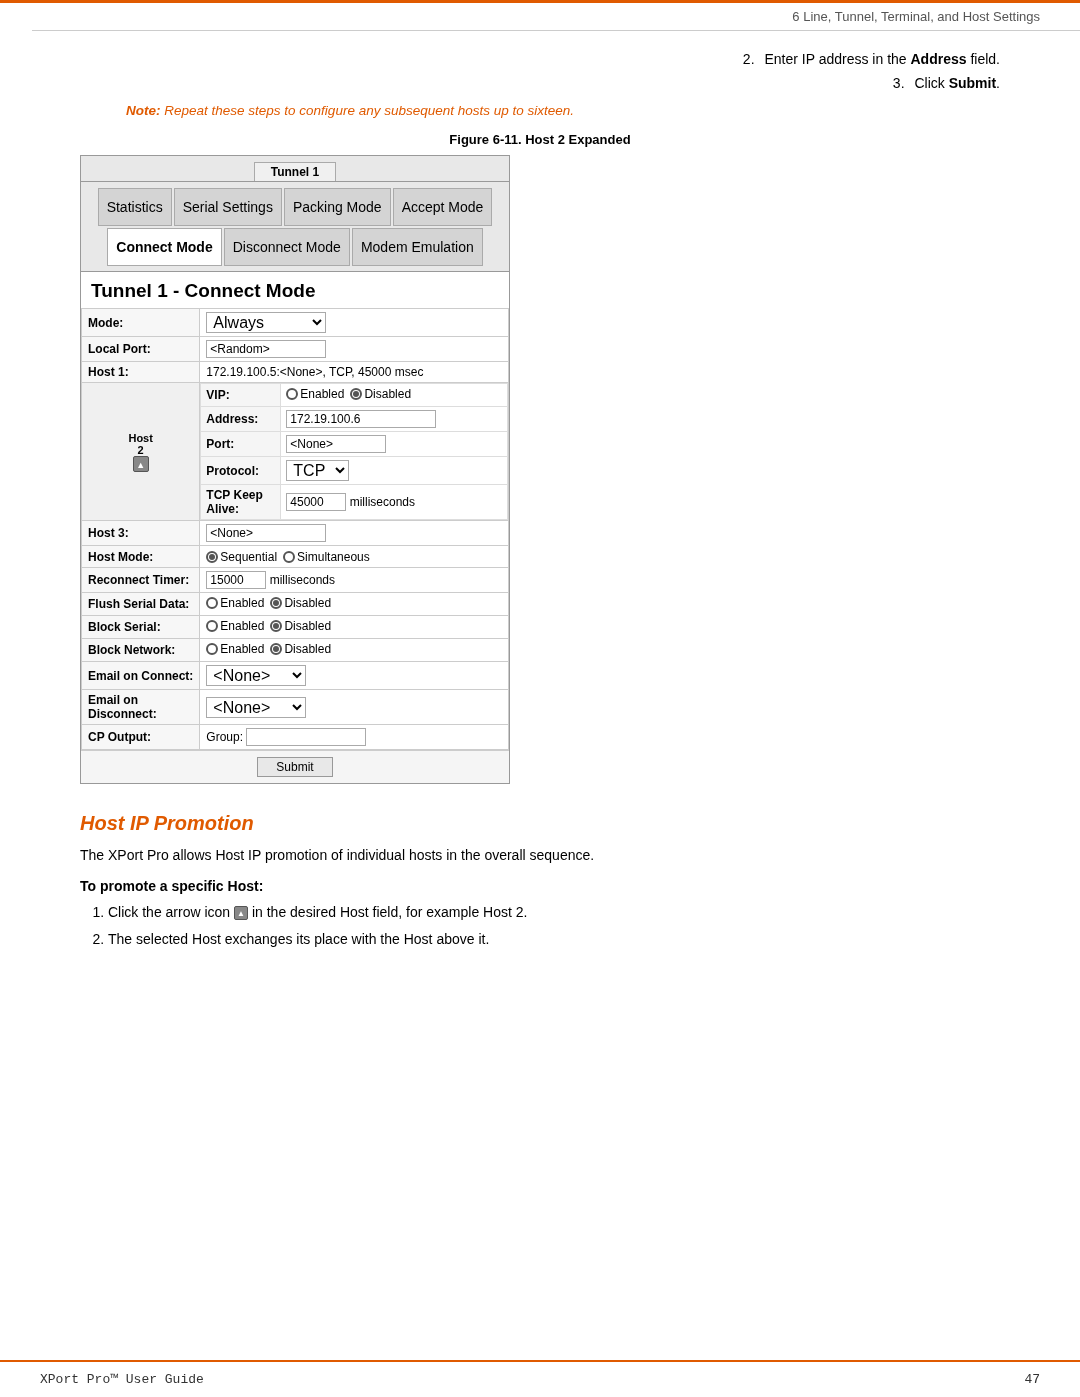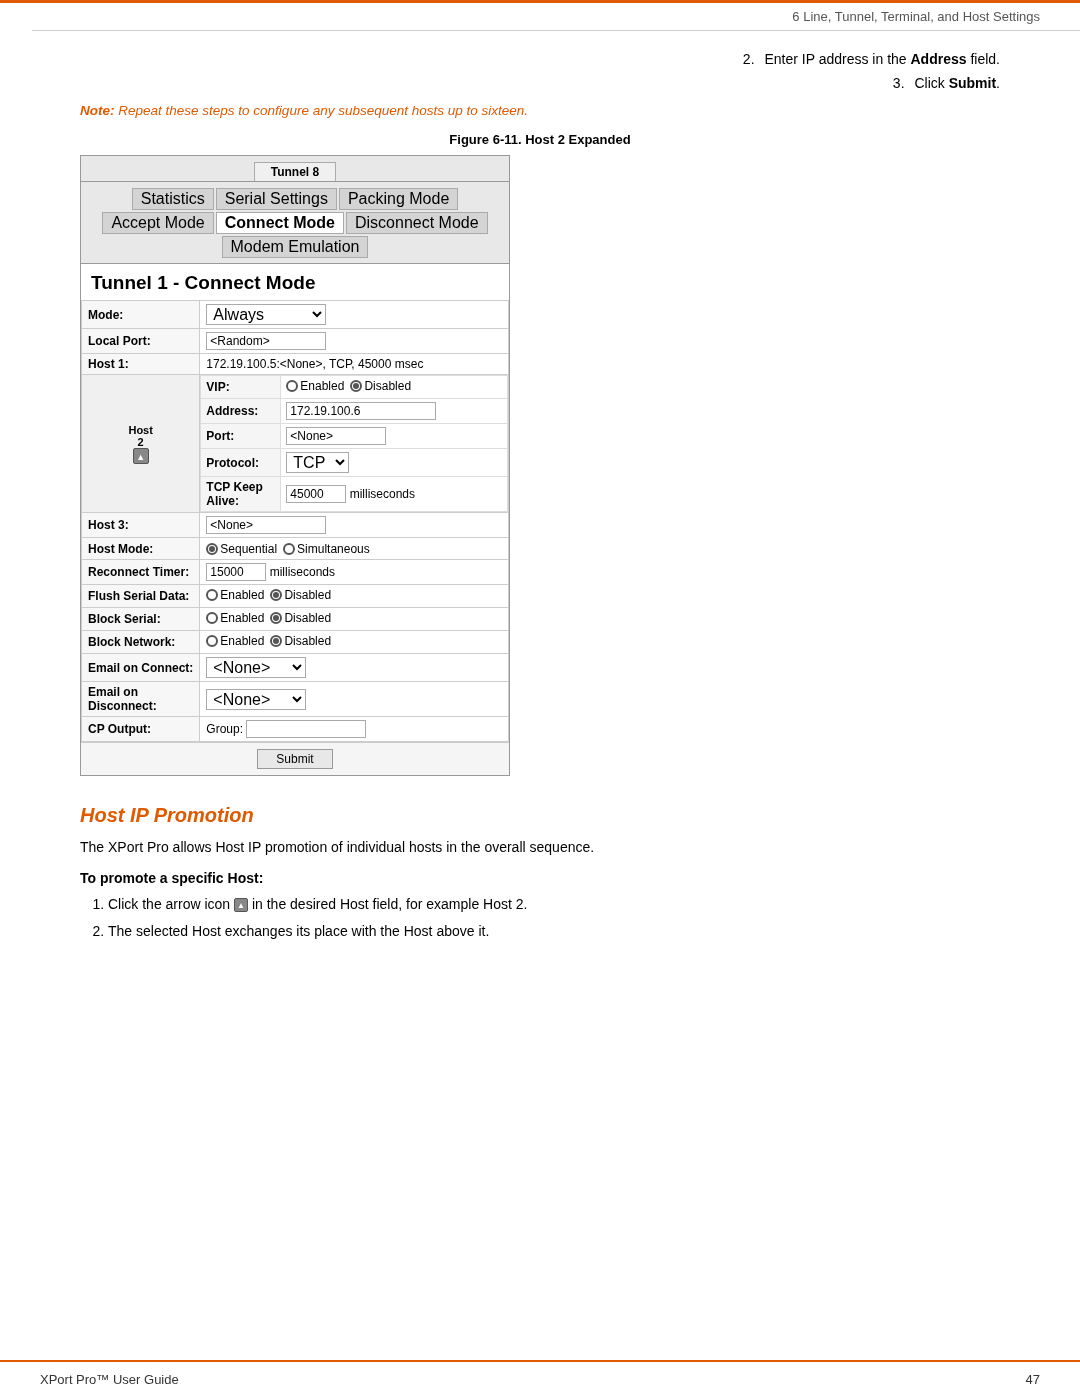--- a/index.html
+++ b/index.html
@@ -46,20 +46,21 @@
       font-weight: bold;
     }
     .note-line {
       font-style: italic;
       color: #e05a00;
       font-size: 13.5px;
       margin-bottom: 14px;
     }
     .note-line span.note-label {
       font-weight: bold;
+      margin-left: 46px;
     }
     .figure-caption {
       text-align: center;
       font-weight: bold;
       font-size: 13px;
       margin-bottom: 8px;
     }
     .figure-area {
       display: flex;
       align-items: flex-start;
@@ -95,24 +96,24 @@
       display: flex;
       justify-content: center;
       flex-wrap: wrap;
       padding: 5px 8px 4px 8px;
       gap: 0;
       background: #e8e8e8;
       border-bottom: 1px solid #999;
       font-size: 12px;
     }
     .tunnel-sub-tab {
-      padding: 1px 8px;
+      padding: 10px 8px;
       border: 1px solid #aaa;
       background: #d4d4d4;
-      font-size: 16px;
+      font-size: 14px;
       cursor: pointer;
       margin: 1px;
     }
     .tunnel-sub-tab.active {
       background: #ffffff;
       font-weight: bold;
     }
     .tunnel-body {
       background: #ffffff;
       padding: 0;
@@ -229,20 +230,21 @@
       position: absolute;
       bottom: 0;
       left: 0;
       right: 0;
       display: flex;
       justify-content: space-between;
       padding: 10px 40px;
       border-top: 2px solid #e05a00;
       font-size: 13px;
       color: #333;
+      font-family: Liberation Mono, monospace;
     }
     .radio-group {
       display: inline-flex;
       align-items: center;
       gap: 6px;
       font-size: 12px;
     }
     .radio-group label {
       display: inline-flex;
       align-items: center;
@@ -309,21 +311,21 @@
     <span> Repeat these steps to configure any subsequent hosts up to sixteen.</span>
   </div>
 
   <div class="figure-caption">Figure 6-11. Host 2 Expanded</div>
 
   <div class="figure-area">
 
     <div class="tunnel-panel">
 
       <div class="tunnel-tabs">
-        <div class="tunnel-tab-btn active">Tunnel 8</div>
+        <div class="tunnel-tab-btn active">Tunnel 1</div>
       </div>
 
       <div class="tunnel-sub-tabs">
         <span class="tunnel-sub-tab">Statistics</span>
         <span class="tunnel-sub-tab">Serial Settings</span>
         <span class="tunnel-sub-tab">Packing Mode</span>
         <br style="width:100%">
         <span class="tunnel-sub-tab">Accept Mode</span>
         <span class="tunnel-sub-tab active">Connect Mode</span>
         <span class="tunnel-sub-tab">Disconnect Mode</span>

